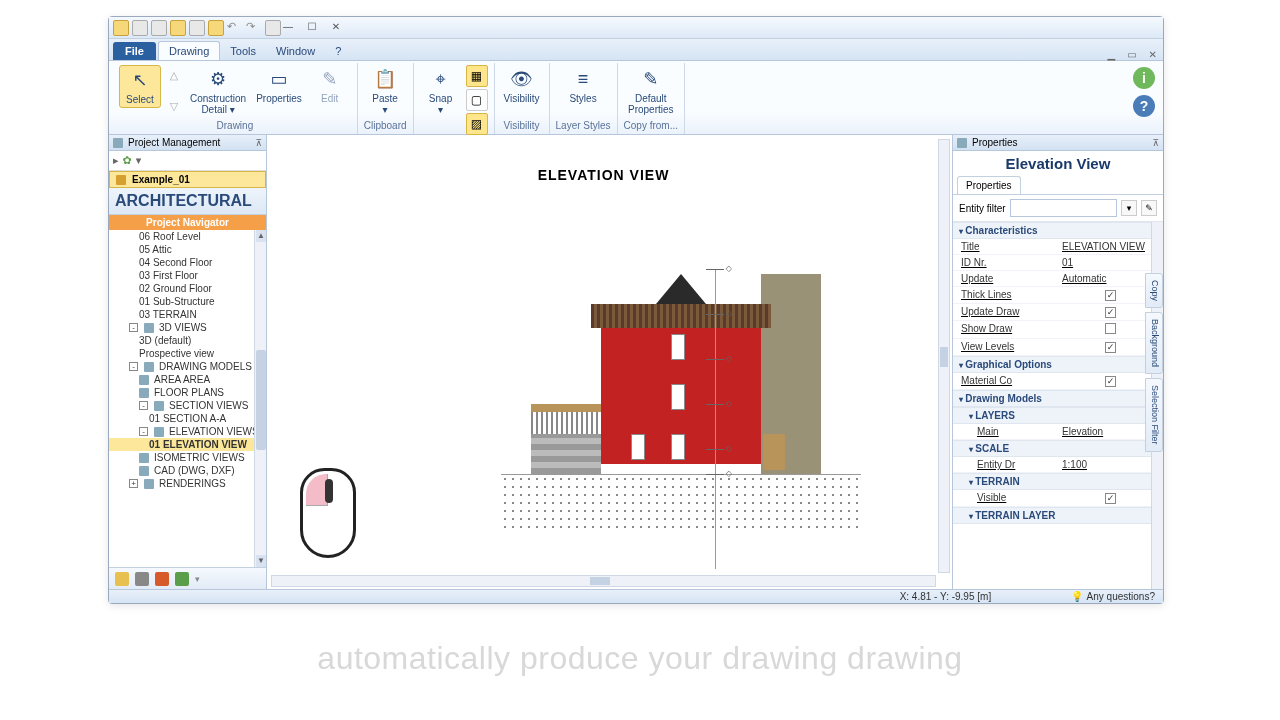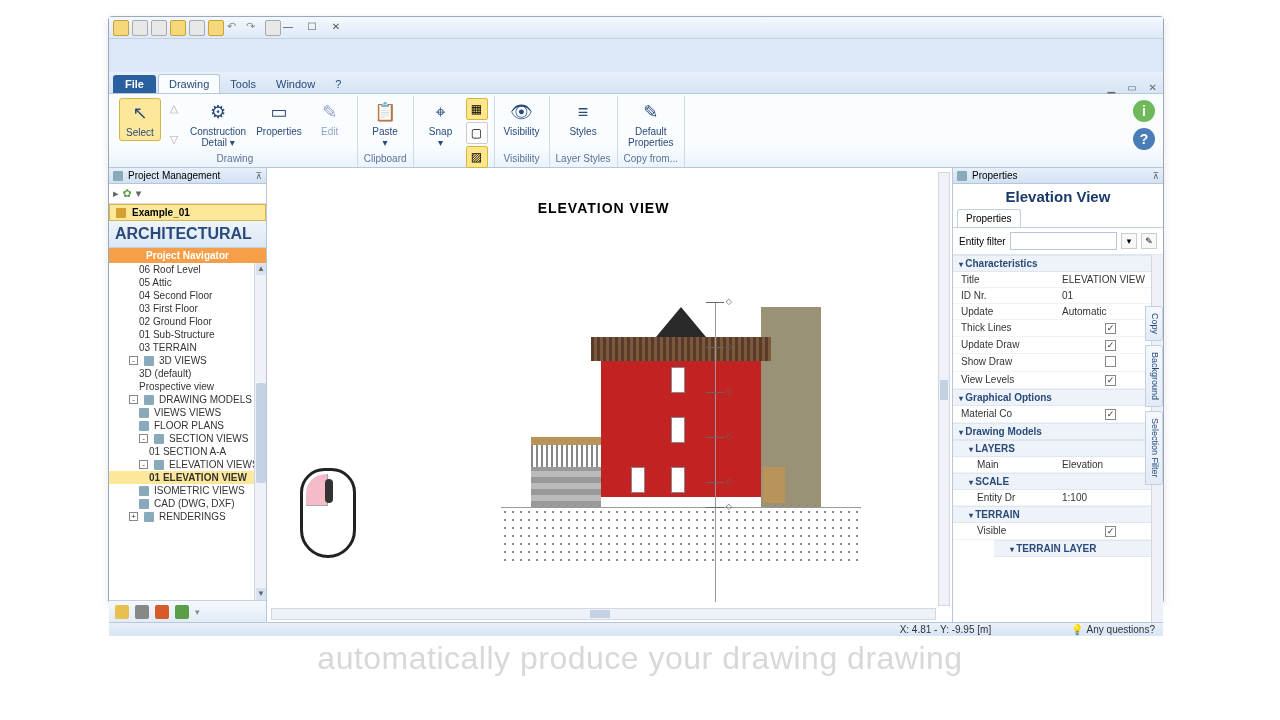--- a/index.html
+++ b/index.html
@@ -5,21 +5,21 @@
 * { box-sizing: border-box; margin: 0; padding: 0; font-family: "Segoe UI", Tahoma, sans-serif; }
 body { background: #fff; width: 1280px; height: 720px; overflow: hidden; position: relative; }
 .app-window { position: absolute; left: 108px; top: 16px; width: 1056px; height: 588px; border: 1px solid #9aa9be; border-radius: 4px; background: #dce8f5; box-shadow: 0 2px 8px rgba(0,0,0,0.1); }
 .titlebar { height: 22px; background: linear-gradient(#f5f9fe, #dde9f7); display: flex; align-items: center; font-size: 11px; color: #333; padding: 0 4px; border-bottom: 1px solid #c3d0e0; }
 .qat { display: flex; gap: 3px; align-items: center; }
 .qat-btn { width: 16px; height: 16px; background: #f6d77a; border: 1px solid #c8a33a; border-radius: 2px; }
 .qat-btn.alt { background: #e8e8e8; border-color: #aaa; }
 .title-text { flex: 1; text-align: center; }
 .win-btns { display: flex; gap: 10px; }
 .win-btn { width: 14px; height: 12px; font-size: 10px; color: #555; text-align: center; line-height: 10px; cursor: pointer; }
-.menu-row { height: 22px; background: linear-gradient(#e8f0fa, #d6e4f4); display: flex; align-items: flex-end; font-size: 11px; padding-left: 4px; border-bottom: 1px solid #b6c6db; margin-top: 33px; }
+.menu-row { height: 22px; background: linear-gradient(#e8f0fa, #d6e4f4); display: flex; align-items: flex-end; font-size: 11px; padding-left: 4px; border-bottom: 1px solid #b6c6db; }
 .menu-file { background: #2a5fa0; color: #fff; padding: 3px 12px; border-radius: 3px 3px 0 0; font-weight: 600; margin-right: 2px; }
 .menu-tab { padding: 3px 10px; color: #2a4a7a; cursor: pointer; }
 .menu-tab.active { background: #fafdff; border: 1px solid #b6c6db; border-bottom: none; border-radius: 3px 3px 0 0; }
 .menu-min { margin-left: auto; display: flex; gap: 12px; padding-right: 6px; color: #666; font-size: 10px; }
 .ribbon { height: 74px; background: linear-gradient(#fafdff 70%, #eaf2fb); border-bottom: 1px solid #b6c6db; display: flex; padding: 2px 4px 0; }
 .ribbon-group { border-right: 1px solid #cdd9e8; padding: 2px 6px; display: flex; flex-direction: column; align-items: center; justify-content: space-between; }
 .ribbon-group-items { display: flex; gap: 4px; align-items: flex-start; }
 .rb-item { display: flex; flex-direction: column; align-items: center; font-size: 10px; color: #2a4a7a; padding: 2px 3px; cursor: pointer; min-width: 42px; }
 .rb-item.sel { background: #fce79a; border: 1px solid #d6b647; border-radius: 3px; }
 .rb-icon { width: 24px; height: 24px; margin-bottom: 2px; display: flex; align-items: center; justify-content: center; font-size: 18px; }
@@ -74,21 +74,21 @@
 .panel-right { width: 210px; background: #fff; display: flex; flex-direction: column; }
 .right-title-big { font-size: 15px; font-weight: bold; color: #1a3a6a; text-align: center; padding: 4px; background: #fff; }
 .right-tabs { display: flex; font-size: 10px; border-bottom: 1px solid #c3d0e0; }
 .right-tab { padding: 3px 8px; border: 1px solid #c3d0e0; border-bottom: none; background: #fff; margin-left: 4px; border-radius: 3px 3px 0 0; }
 .filter-row { padding: 4px 6px; font-size: 10px; display: flex; align-items: center; gap: 4px; border-bottom: 1px solid #e0e6ef; }
 .filter-input { flex: 1; height: 18px; border: 1px solid #b6c6db; background: #fff; }
 .filter-btn { width: 16px; height: 16px; border: 1px solid #ccc; background: #f8f8f8; font-size: 9px; display: flex; align-items: center; justify-content: center; }
 .prop-grid { flex: 1; overflow: auto; font-size: 10px; position: relative; }
 .prop-section { background: #eef3fa; padding: 2px 6px; font-weight: bold; color: #2a4a7a; border-top: 1px solid #dfe6f0; border-bottom: 1px solid #dfe6f0; cursor: pointer; }
 .prop-section::before { content: "▾ "; font-size: 8px; }
-.prop-row { display: flex; border-bottom: 1px solid #f0f3f8; }
+.prop-row { display: flex; border-bottom: 1px solid #f0f3f8; text-decoration: underline; }
 .prop-key { width: 50%; padding: 2px 8px; color: #333; }
 .prop-val { width: 50%; padding: 2px 4px; color: #333; }
 .prop-check { display: inline-block; width: 11px; height: 11px; border: 1px solid #888; background: #fff; text-align: center; line-height: 9px; font-size: 9px; }
 .right-scroll { position: absolute; right: 0; top: 0; width: 12px; height: 100%; background: #eef2f8; border-left: 1px solid #d0d8e4; }
 .side-tabs { position: absolute; right: 0; top: 138px; width: 18px; display: flex; flex-direction: column; gap: 4px; }
 .side-tab { writing-mode: vertical-rl; font-size: 9px; background: linear-gradient(#f5f9fe, #e2ebf6); border: 1px solid #c3d0e0; padding: 6px 2px; color: #2a4a7a; cursor: pointer; border-radius: 0 3px 3px 0; }
 .statusbar { height: 14px; background: linear-gradient(#e8f0fa, #d6e4f4); font-size: 10px; color: #333; display: flex; align-items: center; padding: 0 8px; border-top: 1px solid #b6c6db; }
 .status-coord { margin-left: auto; margin-right: 80px; }
 .status-q { display: flex; align-items: center; gap: 3px; }
 .mouse-overlay { position: absolute; left: 285px; top: 450px; width: 90px; height: 150px; pointer-events: none; }
@@ -256,21 +256,21 @@
           </div>
           <div class="tree-item l1"><span>3D (default)</span></div>
           <div class="tree-item l1"><span>Prospective view</span></div>
           <div class="tree-item l0 hdr">
             <span class="expander">-</span>
             <span class="ico"></span>
             <span>DRAWING MODELS</span>
           </div>
           <div class="tree-item l1 hdr">
             <span class="ico"></span>
-            <span>VIEWS VIEWS</span>
+            <span>AREA AREA</span>
           </div>
           <div class="tree-item l1 hdr">
             <span class="ico"></span>
             <span>FLOOR PLANS</span>
           </div>
           <div class="tree-item l1 hdr">
             <span class="expander">-</span>
             <span class="ico"></span>
             <span>SECTION VIEWS</span>
           </div>
@@ -404,21 +404,21 @@
           <div class="prop-section" style="padding-left: 16px;">SCALE</div>
           <div class="prop-row">
             <div class="prop-key" style="padding-left: 24px;">Entity Dr</div>
             <div class="prop-val">1:100</div>
           </div>
           <div class="prop-section" style="padding-left: 16px;">TERRAIN</div>
           <div class="prop-row">
             <div class="prop-key" style="padding-left: 24px;">Visible</div>
             <div class="prop-val" style="text-align: center;"><span class="prop-check">✓</span></div>
           </div>
-          <div class="prop-section" style="padding-left: 16px; margin-left: 41px;">TERRAIN LAYER</div>
+          <div class="prop-section" style="padding-left: 16px;">TERRAIN LAYER</div>
           <div class="right-scroll"></div>
       </div>
     </div>
 
     <div class="side-tabs">
       <div class="side-tab">Copy</div>
       <div class="side-tab">Background</div>
       <div class="side-tab">Selection Filter</div>
     </div>
 

